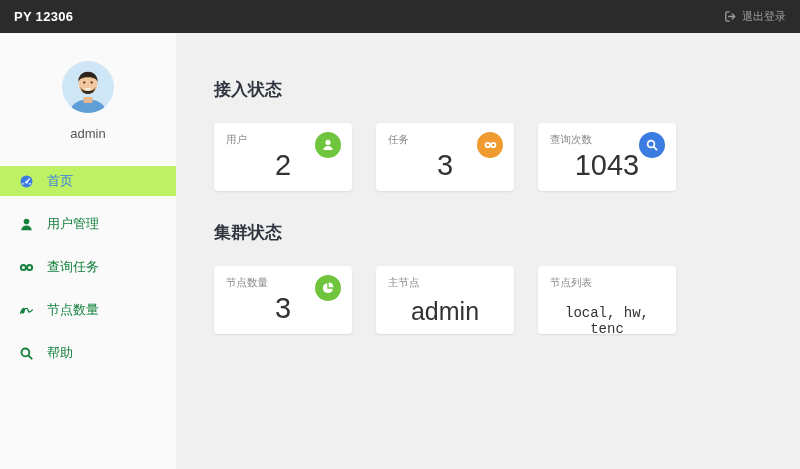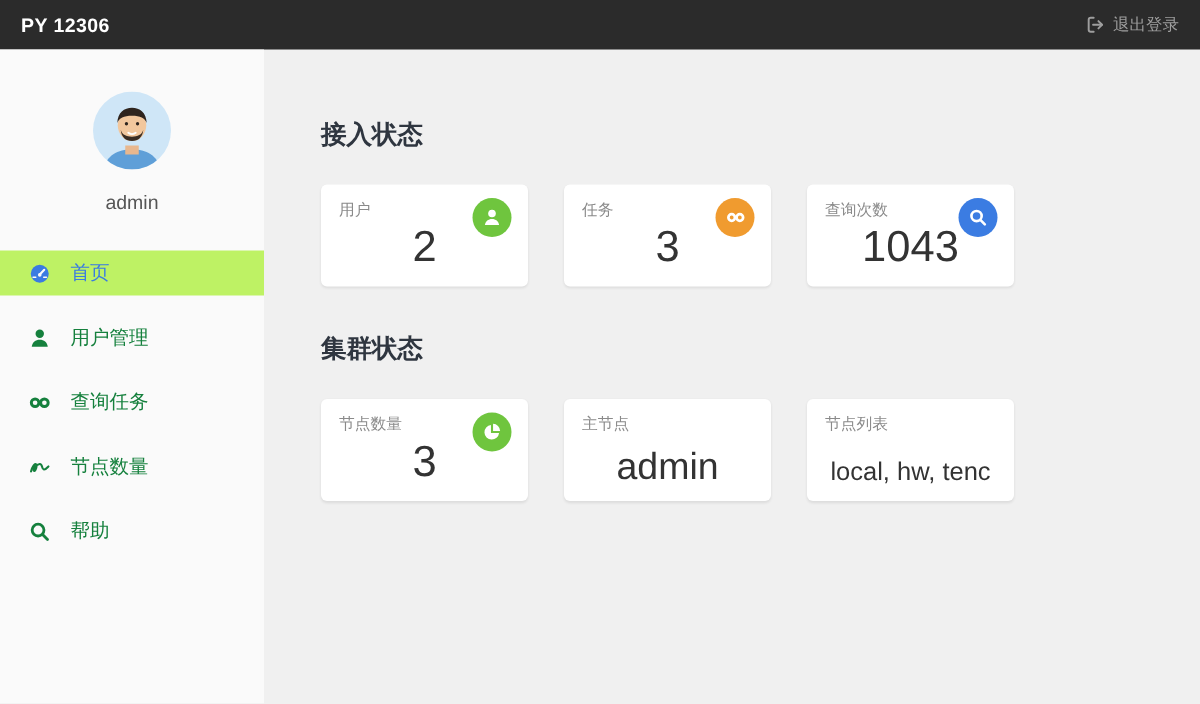--- a/index.html
+++ b/index.html
@@ -53,21 +53,21 @@
   }
   .card-label { font-size:10.5px; color:#8a8a8a; }
   .card-icon {
     position:absolute; top:9px; right:11px;
     width:26px; height:26px; border-radius:50%;
     display:flex; align-items:center; justify-content:center;
   }
   .card-icon svg { display:block; }
   .card-value { text-align:center; font-size:29px; color:#333; margin-top:2px; }
   .card-value.medium { font-size:25px; margin-top:7px; }
-  .card-value.small  { font-size:17px; margin-top:15px; }
+  .card-value.small  { font-size:14px; margin-top:15px;font-family:Liberation Mono, monospace; }
 </style>
 </head>
 <body>
 
 <header class="topbar">
   <div class="brand">PY 12306</div>
   <button class="logout">
     <span>
       <svg width="13" height="13" viewBox="0 0 16 16" fill="none" stroke="currentColor" stroke-width="1.6" stroke-linecap="round" stroke-linejoin="round">
         <path d="M6.3 2.2H3.9c-1 0-1.7.8-1.7 1.7v8.2c0 1 .8 1.7 1.7 1.7h2.4"></path>

